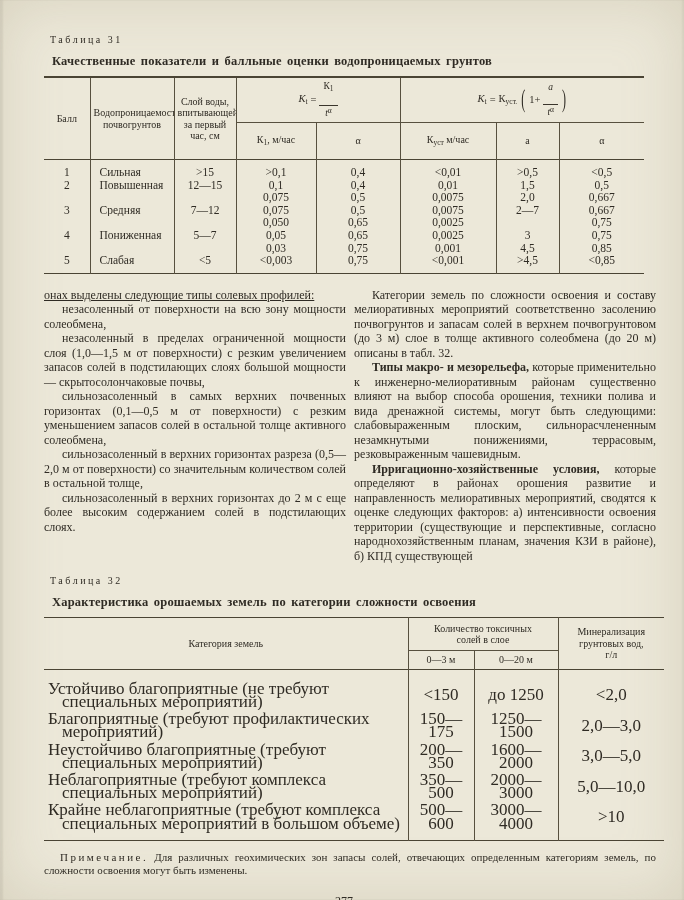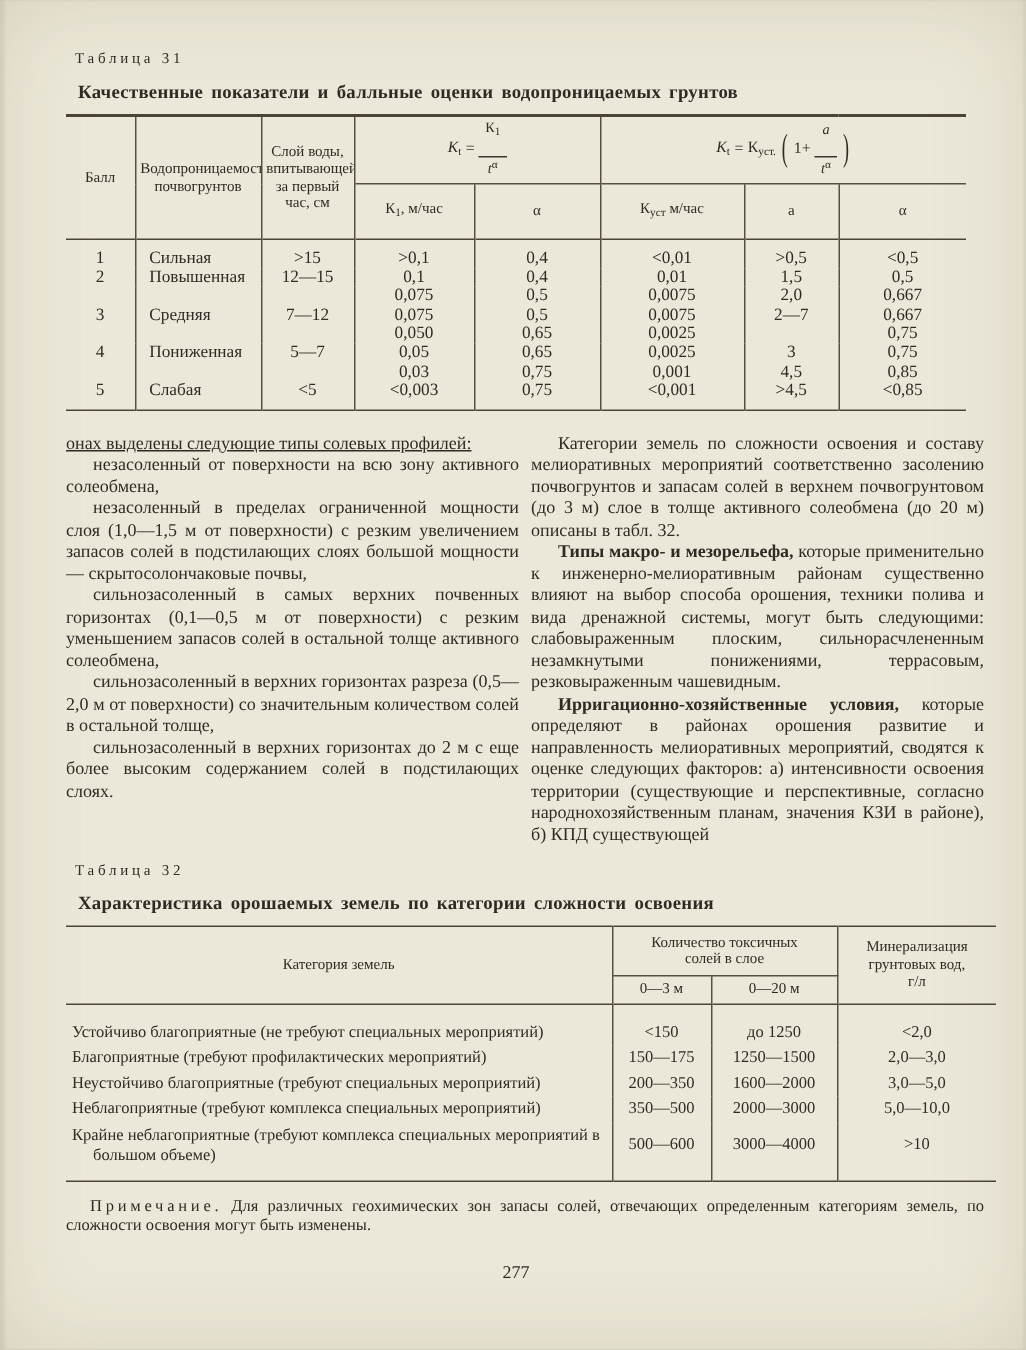--- a/index.html
+++ b/index.html
@@ -46,21 +46,21 @@
   
   .bodytext{display:flex;gap:8px;margin:14px 0 12px 0;width:612px;}
   .col{width:302px;font-size:12px;line-height:14.5px;text-align:justify;}
   .col p{margin:0;text-indent:18px;}
   .col p.noindent{text-indent:0;text-decoration:underline;}
   .col .lead{font-weight:bold;}
   
   .t32{width:620px;border-top:1.5px solid #4a4434;border-bottom:1.5px solid #4a4434;}
   .t32 thead{border-bottom:1.3px solid #4a4434;}
   .t32 th{font-weight:normal;font-size:10px;line-height:11.5px;text-align:center;vertical-align:middle;padding:3px 16px;}
-  .t32 tbody td{font-size:11px;line-height:13.2px;vertical-align:middle;padding:2px 3px;}
+  .t32 tbody td{font-size:17px;line-height:13.2px;vertical-align:middle;padding:2px 3px;}
   .t32 tbody td.name{padding:2px 6px 2px 18px;text-indent:-14px;text-align:left;}
   .t32 tbody td.val{text-align:center;}
   .t32 tbody tr:first-child td{padding-top:12px;}
   .t32 tbody tr:last-child td{padding-bottom:10px;}
   .t32 .gcell{height:26px;}
   
   .note{width:612px;font-size:11px;line-height:13.5px;text-align:justify;margin:10px 0 0 0;text-indent:16px;}
   .note .nlabel{letter-spacing:2.5px;}
   .folio{text-align:center;width:600px;font-size:12px;margin-top:16px;}
 </style>
@@ -202,21 +202,21 @@
           <td class="br">&lt;0,001</td>
           <td class="br">&gt;4,5</td>
           <td>&lt;0,85</td>
         </tr>
       </tbody>
     </table>
 
     <div class="bodytext">
       <div class="col">
         <p class="noindent">онах выделены следующие типы солевых профилей:</p>
-        <p>незасоленный от поверхности на всю зону активного солеобмена,</p>
+        <p>незасоленный от поверхности на всю зону мощности солеобмена,</p>
         <p>незасоленный в пределах ограниченной мощности слоя (1,0—1,5 м от поверхности) с резким увеличением запасов солей в подстилающих слоях большой мощности — скрытосолончаковые почвы,</p>
         <p>сильнозасоленный в самых верхних почвенных горизонтах (0,1—0,5 м от поверхности) с резким уменьшением запасов солей в остальной толще активного солеобмена,</p>
         <p>сильнозасоленный в верхних горизонтах разреза (0,5—2,0 м от поверхности) со значительным количеством солей в остальной толще,</p>
         <p>сильнозасоленный в верхних горизонтах до 2 м с еще более высоким содержанием солей в подстилающих слоях.</p>
       </div>
       <div class="col">
         <p><span>Категории земель по сложности освоения и составу мелиоративных мероприятий соответственно засолению почвогрунтов и запасам солей в верхнем почвогрунтовом (до 3 м) слое в толще активного солеобмена (до 20 м) описаны в табл. 32.</span></p>
         <p><span class="lead">Типы макро- и мезорельефа,</span><span> которые применительно к инженерно-мелиоративным районам существенно влияют на выбор способа орошения, техники полива и вида дренажной системы, могут быть следующими: слабовыраженным плоским, сильнорасчлененным незамкнутыми понижениями, террасовым, резковыраженным чашевидным.</span></p>
         <p><span class="lead">Ирригационно-хозяйственные условия,</span><span> которые определяют в районах орошения развитие и направленность мелиоративных мероприятий, сводятся к оценке следующих факторов: а) интенсивности освоения территории (существующие и перспективные, согласно народнохозяйственным планам, значения КЗИ в районе), б) КПД существующей</span></p>
       </div>

